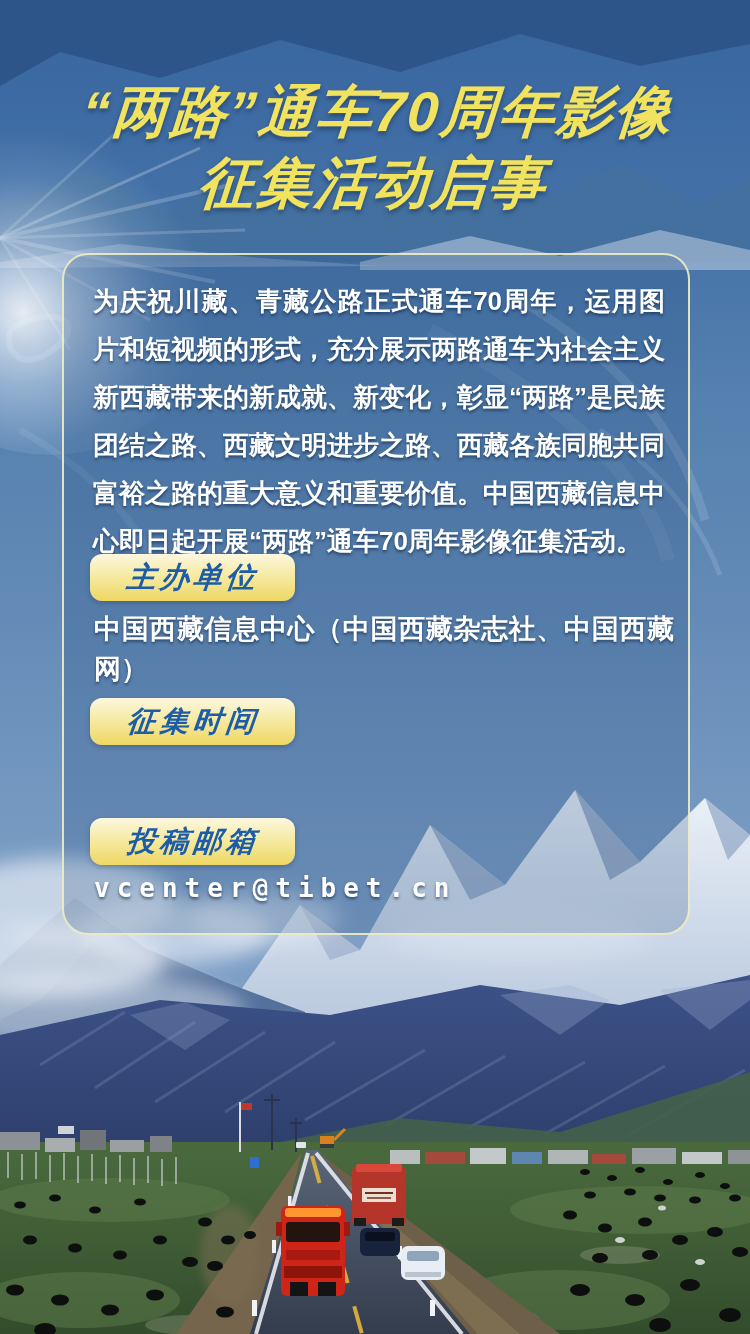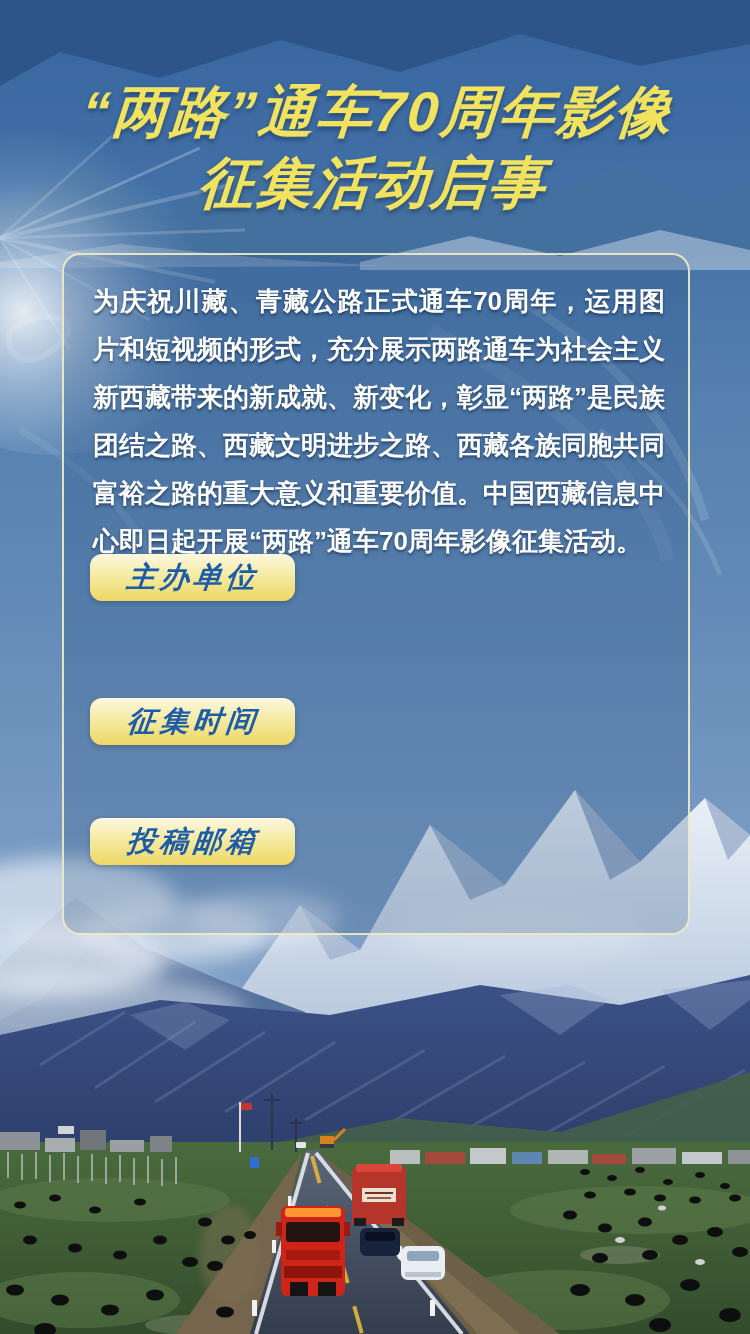--- a/index.html
+++ b/index.html
@@ -16,21 +16,21 @@
   }
   .title{
     position:absolute;left:0;top:76px;width:750px;text-align:center;
     color:#f2e35e;font-weight:bold;font-style:italic;
     font-size:56px;line-height:71px;letter-spacing:2px;
     text-shadow:0 3px 4px rgba(18,42,74,.55),0 1px 0 rgba(255,255,255,.15);
     transform:skewX(-4deg);
   }
   .panel{
     position:absolute;left:62px;top:253px;width:628px;height:682px;box-sizing:border-box;
-    border:2px solid rgba(242,238,196,.9);border-radius:18px;
+    border:2px solid rgba(242,238,196,.9);border-radius:26px;
     background:rgba(34,74,124,.22);
   }
   .intro{
     position:absolute;left:29px;top:22px;width:572px;
     color:#ffffff;font-weight:bold;font-size:26px;line-height:48px;
     text-align:justify;text-shadow:0 2px 3px rgba(8,30,60,.6);
   }
   .badge{
     position:absolute;left:26px;width:205px;height:47px;border-radius:12px;
     background:linear-gradient(180deg,#fcf7e0 0%,#f6eba4 45%,#eed763 100%);
@@ -325,23 +325,25 @@
     <div>征集活动启事</div>
   </div>
 
   <div class="panel">
 
     <div class="intro">为庆祝川藏、青藏公路正式通车70周年，运用图片和短视频的形式，充分展示两路通车为社会主义新西藏带来的新成就、新变化，彰显“两路”是民族团结之路、西藏文明进步之路、西藏各族同胞共同富裕之路的重大意义和重要价值。中国西藏信息中心即日起开展“两路”通车70周年影像征集活动。</div>
 
     <div class="badge b1">
       <span>主办单位</span>
     </div>
+    <div class="value v-org">中国西藏信息中心（中国西藏杂志社、中国西藏网）</div>
 
     <div class="badge b2">
       <span>征集时间</span>
     </div>
 
     <div class="badge b3">
       <span>投稿邮箱</span>
     </div>
+    <div class="value v-email">vcenter@tibet.cn</div>
 
   </div>
 </div>
 
 </body></html>

